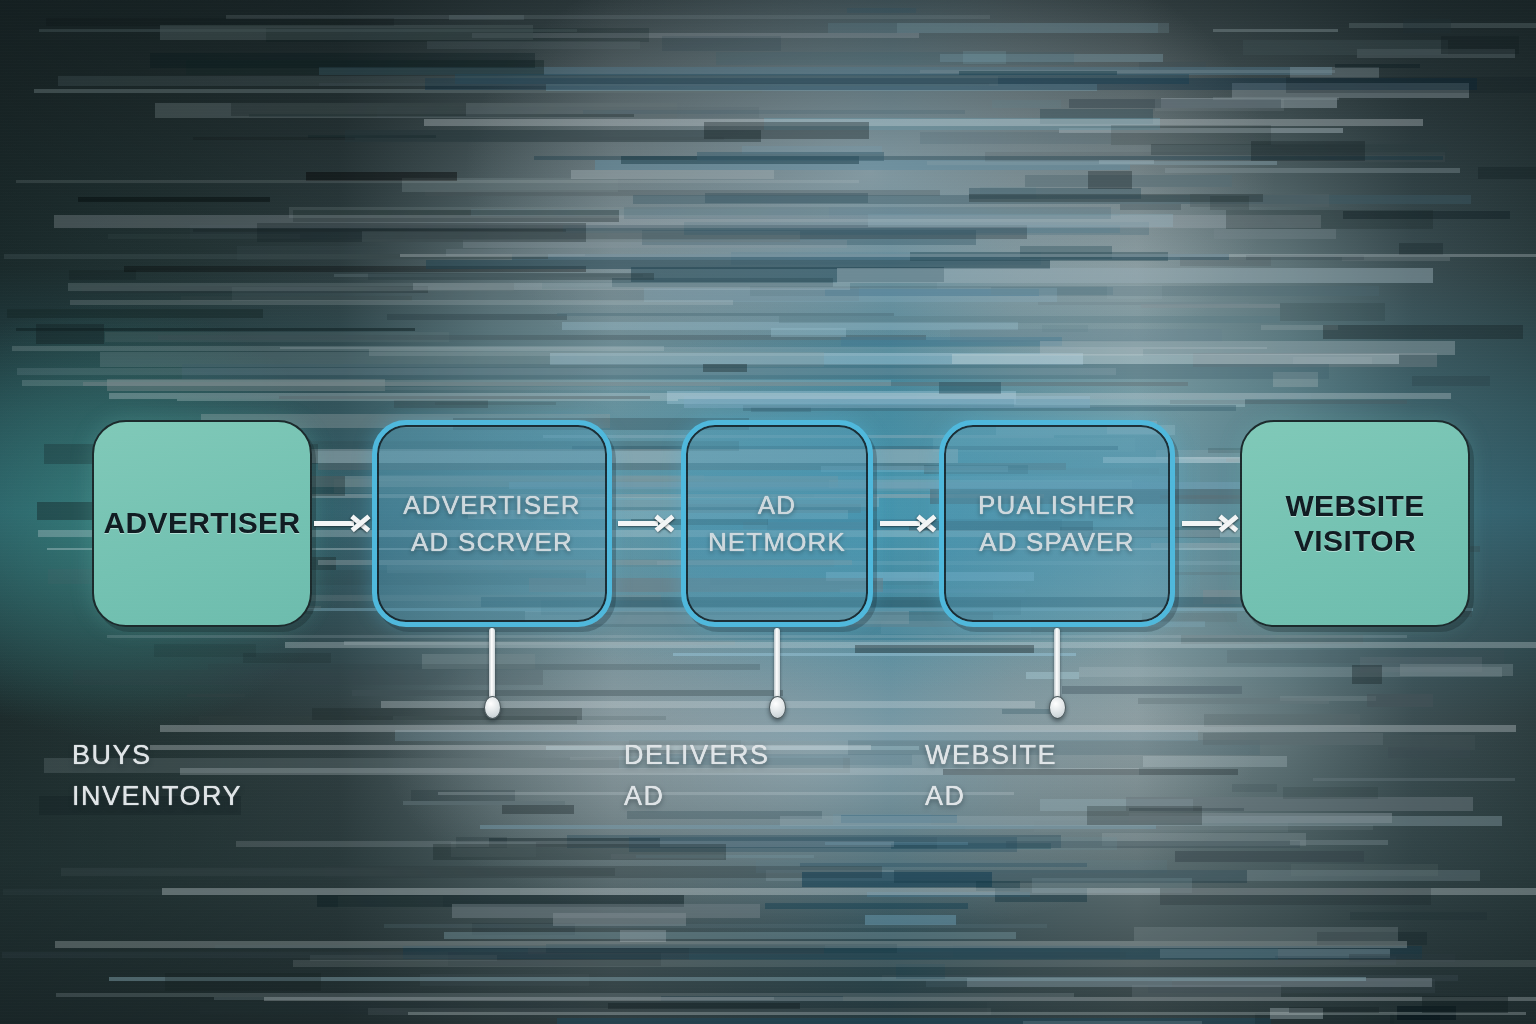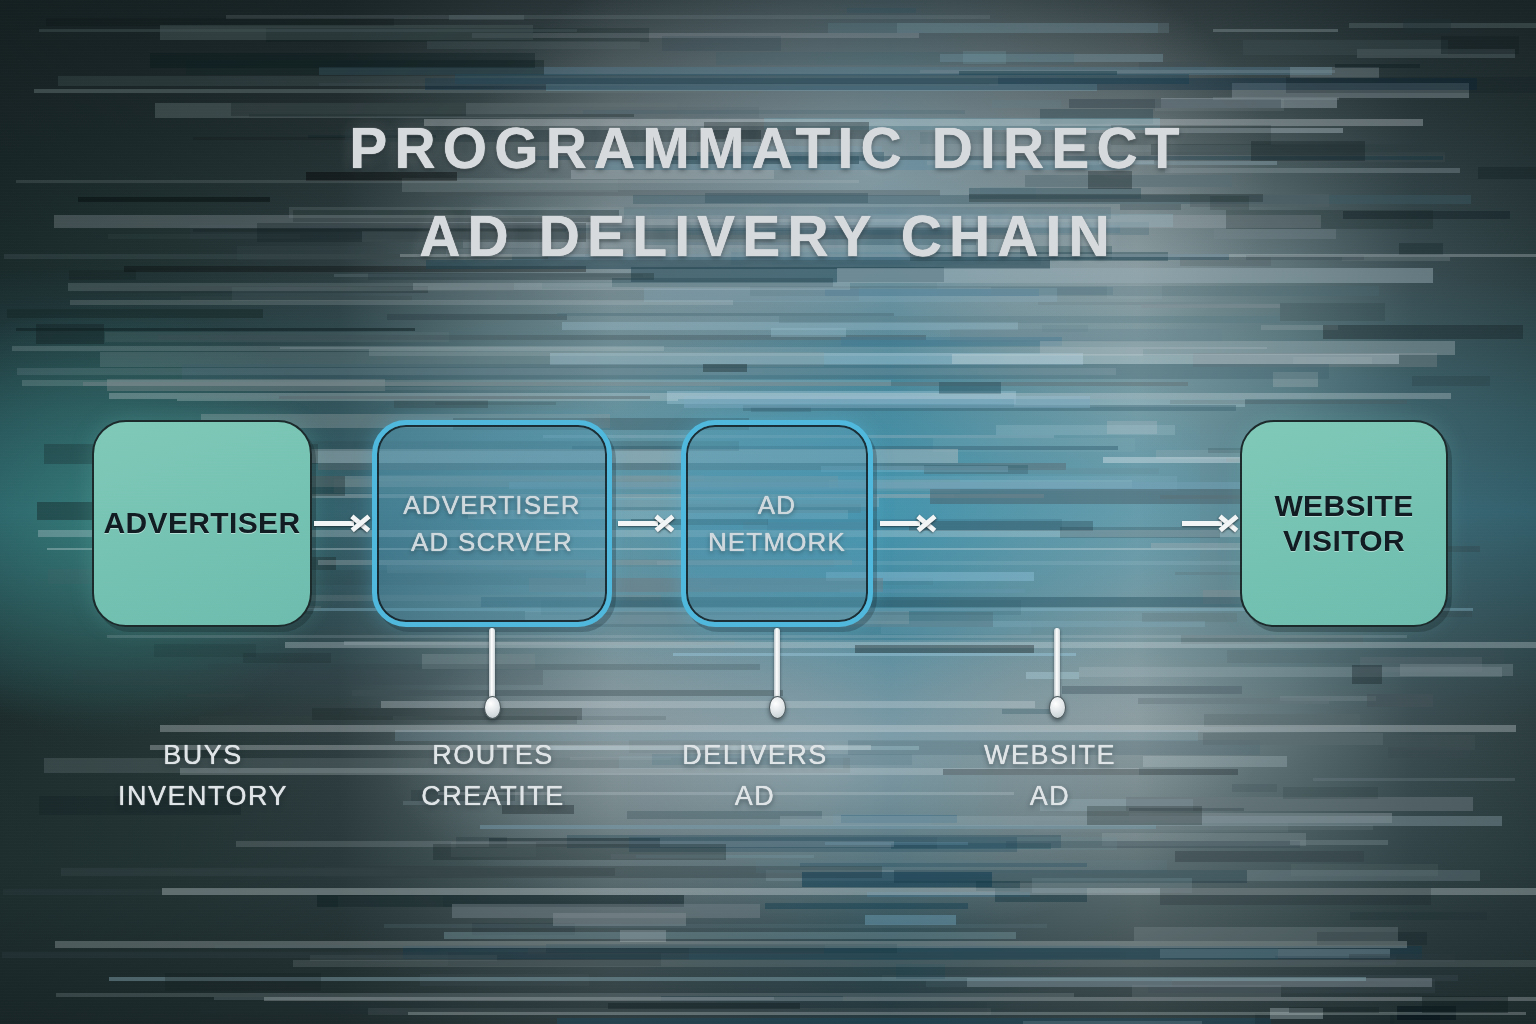--- a/index.html
+++ b/index.html
@@ -131,21 +131,21 @@
     border-radius:3px;box-shadow:0 1px 3px rgba(16,26,30,.55);
   }
   .pin .dot{
     position:absolute;left:-1px;top:68px;width:17px;height:23px;border-radius:50%;
     background:radial-gradient(circle at 38% 32%, #ffffff, #d2dadd 70%, #b6c0c4 100%);
     border:1.6px solid #4d5a5e;box-shadow:0 2px 4px rgba(16,26,30,.5);
   }
 
   
   .caption{
-    position:absolute;text-align:center;color:#dfe4e7;
+    position:absolute;text-align:left;color:#dfe4e7;
     font-size:27px;line-height:1.52;letter-spacing:.055em;white-space:pre-line;
     text-shadow:0 0 1px #ffffff, 0 2px 5px rgba(18,30,36,.50);
   }
 
   
   .noise{
     position:absolute;inset:0;pointer-events:none;opacity:.16;
     background-image:repeating-linear-gradient(0deg, rgba(255,255,255,.05) 0px, rgba(255,255,255,.05) 1px, rgba(0,0,0,0) 1px, rgba(0,0,0,0) 3px);
   }
 </style>
@@ -563,22 +563,20 @@
       <div class="stk" style="left:1280px;top:303px;width:105px;height:18px;background:rgba(18,30,32,0.13);"></div>
       <div class="stk" style="left:1208px;top:448px;width:90px;height:5px;background:rgba(18,30,32,0.13);"></div>
       <div class="stk" style="left:1210px;top:196px;width:39px;height:14px;background:rgba(18,30,32,0.16);"></div>
       <div class="stk" style="left:1286px;top:77px;width:306px;height:16px;background:rgba(18,30,32,0.24);"></div>
       <div class="stk" style="left:235px;top:609px;width:78px;height:5px;background:rgba(18,30,32,0.16);"></div>
       <div class="stk" style="left:1323px;top:325px;width:200px;height:14px;background:rgba(18,30,32,0.37);"></div>
       <div class="stk" style="left:37px;top:502px;width:105px;height:18px;background:rgba(18,30,32,0.40);"></div>
       <div class="stk" style="left:1441px;top:36px;width:78px;height:18px;background:rgba(18,30,32,0.43);"></div>
     </div>
 
-  <div class="title">PROGRAMMATIC DIRECT
-AD DELIVERY CHAIN</div>
 
   <div class="chain">
 
     <div class="node mint" style="left:92px;width:220px;">
       <div class="shell">
         <div class="label">ADVERTISER</div>
       </div>
     </div>
 
     <div class="node glass" style="left:372px;width:240px;">
@@ -588,22 +586,28 @@
       </div>
     </div>
 
     <div class="node glass" style="left:681px;width:192px;">
       <div class="shell">
         <div class="label">AD
 NETMORK</div>
       </div>
     </div>
 
-
-    <div class="node mint" style="left:1240px;width:208px;">
+    <div class="node glass" style="left:939px;width:236px;">
+      <div class="shell">
+        <div class="label">PUALISHER
+AD SPAVER</div>
+      </div>
+    </div>
+
+    <div class="node mint" style="left:1240px;width:230px;">
       <div class="shell">
         <div class="label">WEBSITE
 VISITOR</div>
       </div>
     </div>
   </div>
 
   <div class="arrow" style="left:314px;">
     <div class="shaft"></div>
     <div class="head"></div>
@@ -629,21 +633,19 @@
     <div class="stem"></div>
     <div class="dot"></div>
   </div>
   <div class="pin" style="left:1050px;top:628px;">
     <div class="stem"></div>
     <div class="dot"></div>
   </div>
 
   <div class="caption" style="left:72px;top:735px;width:262px;">BUYS
 INVENTORY</div>
-  <div class="caption" style="left:362px;top:735px;width:262px;">ROUTES
-CREATITE</div>
   <div class="caption" style="left:624px;top:735px;width:262px;">DELIVERS
 AD</div>
   <div class="caption" style="left:925px;top:735px;width:250px;">WEBSITE
 AD</div>
 
   <div class="noise"></div>
 </div>
 
 </body></html>

